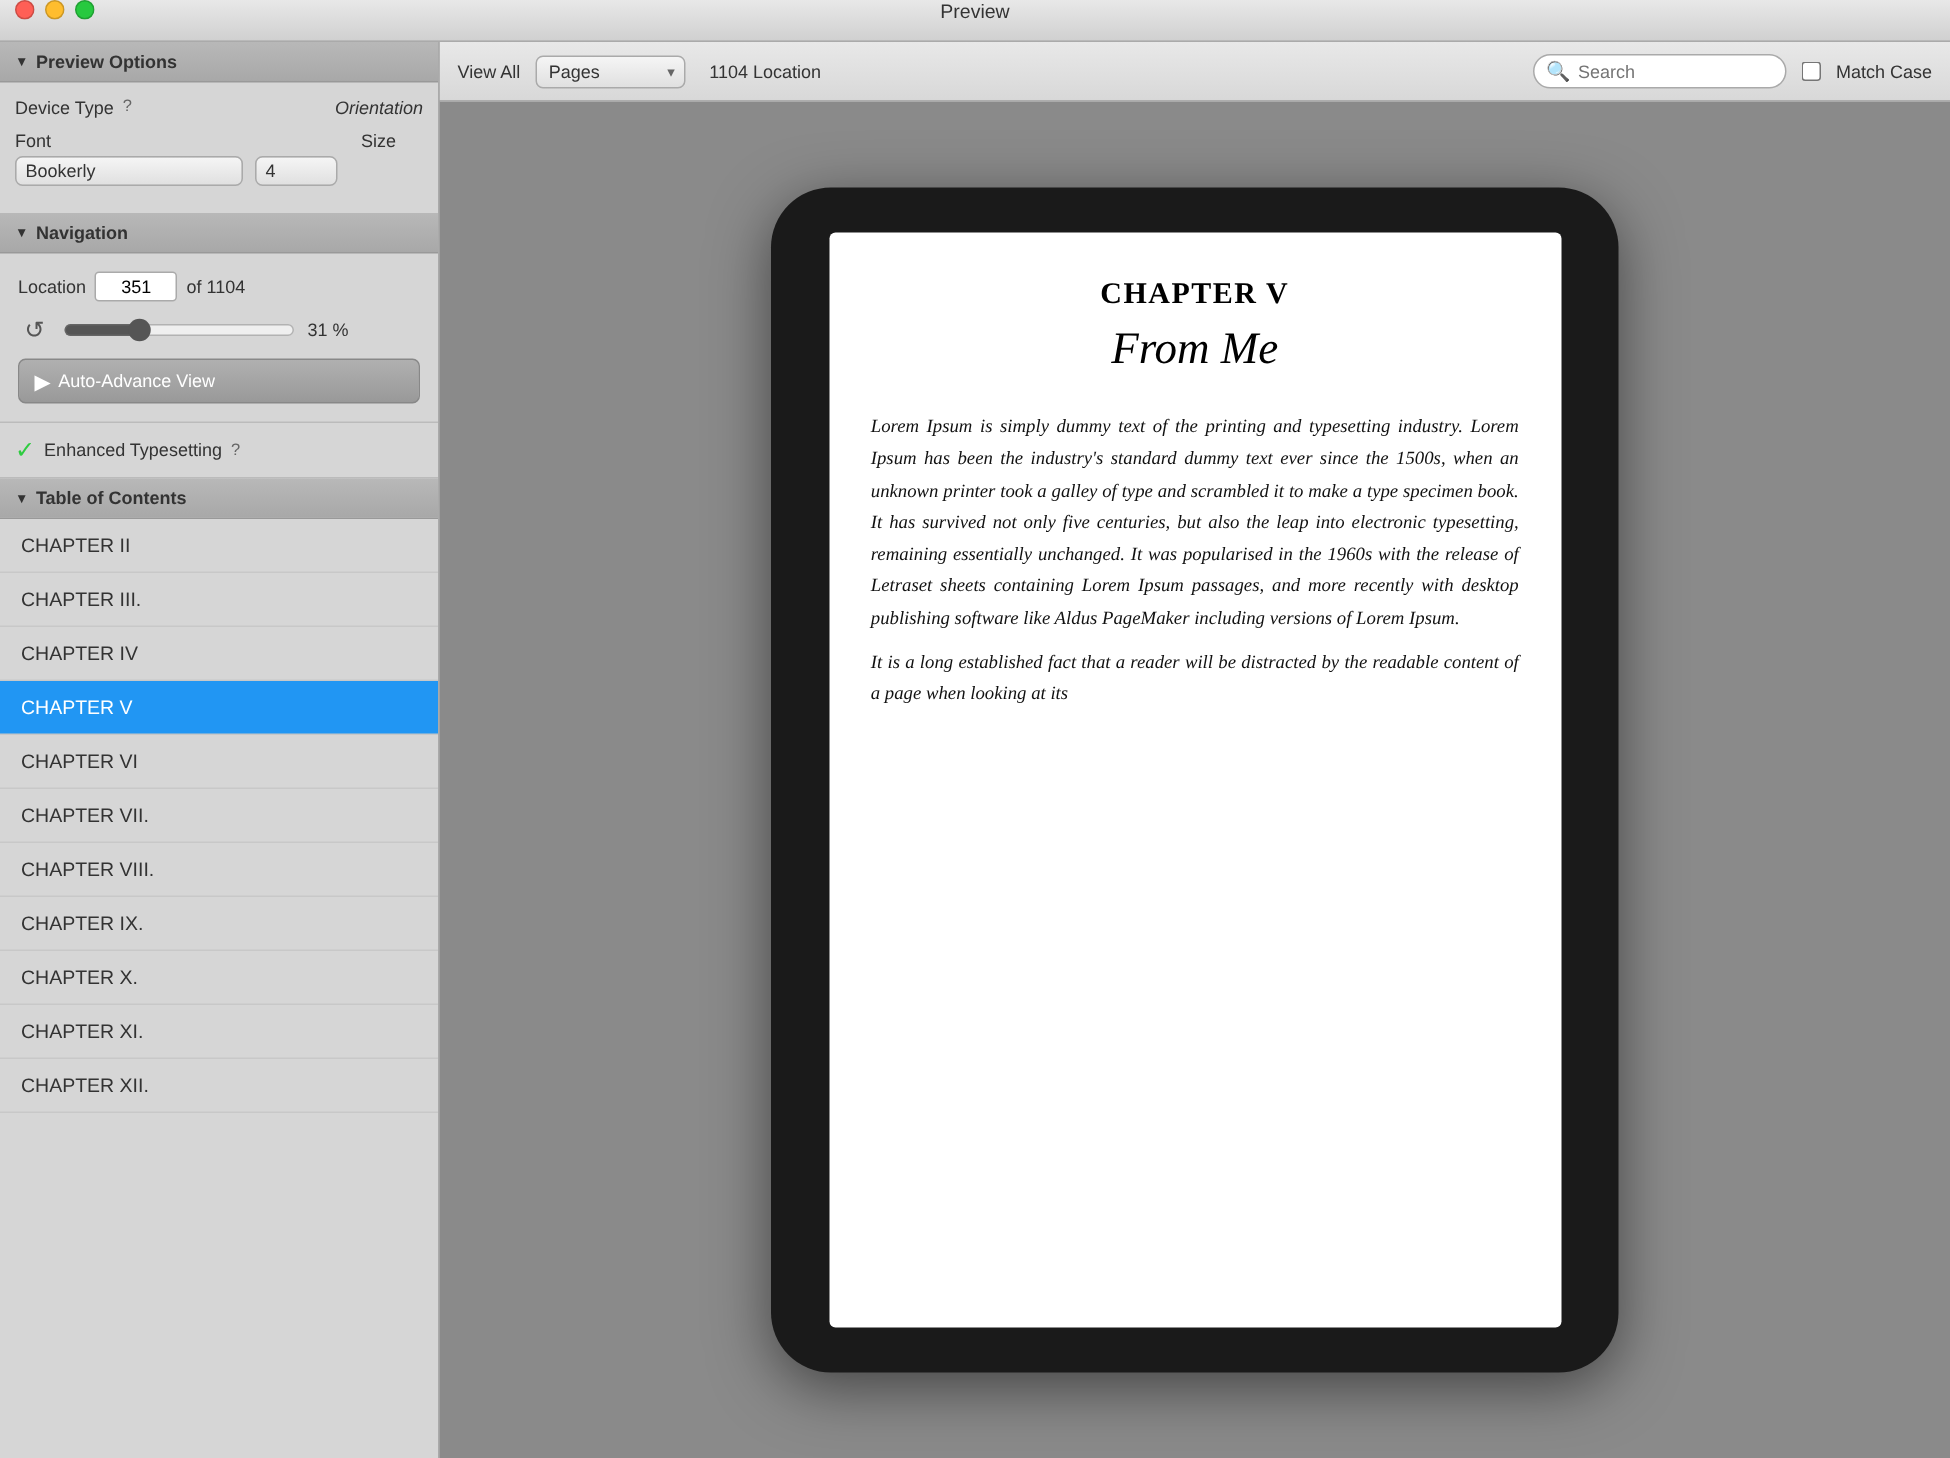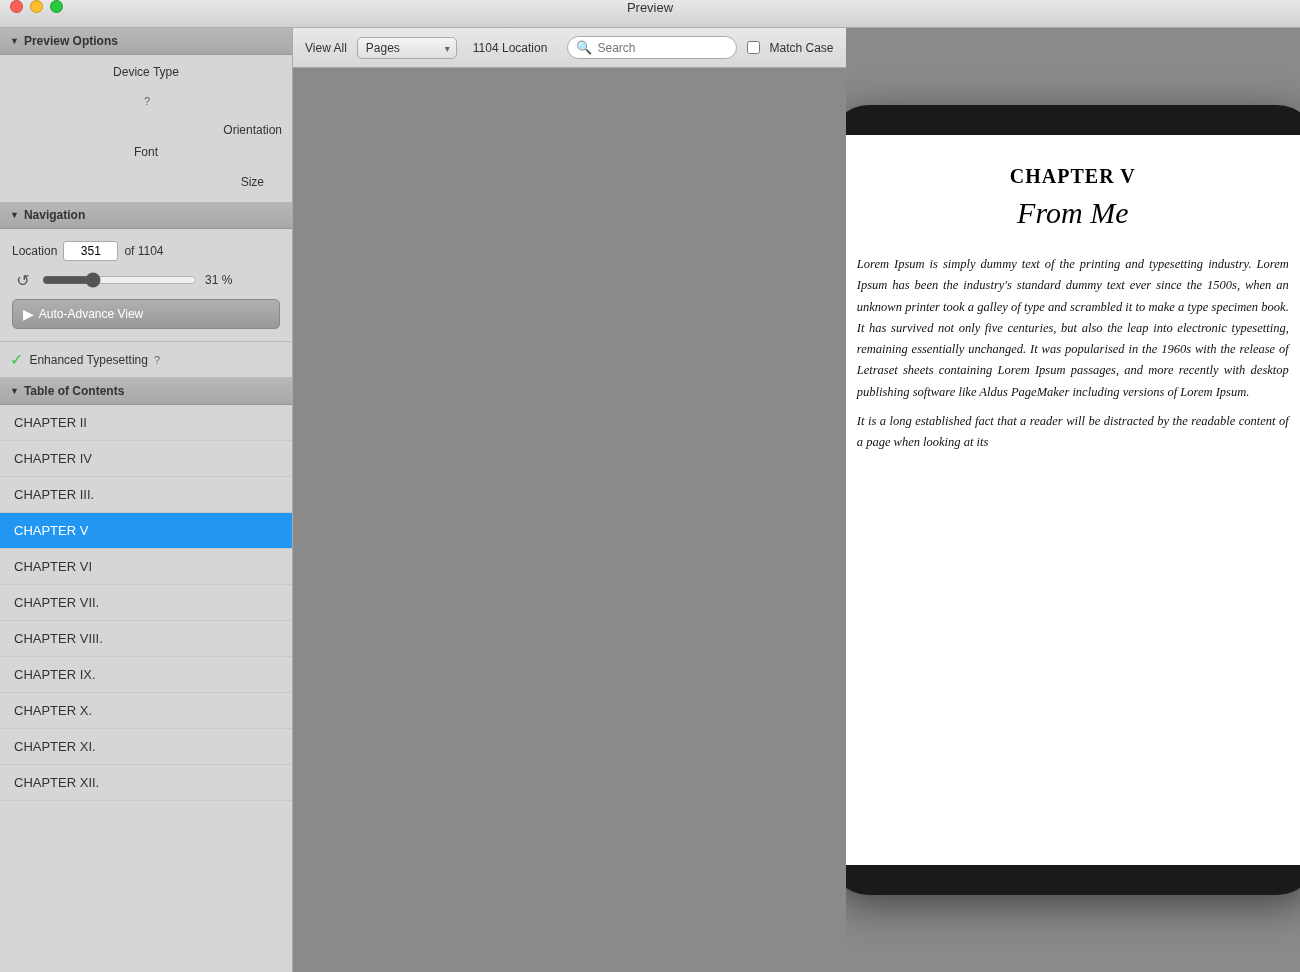--- a/index.html
+++ b/index.html
@@ -39,21 +39,21 @@
       padding: 6px 10px;
       font-size: 12px; font-weight: 600; color: #333;
       display: flex; align-items: center; gap: 5px;
       border-bottom: 1px solid #999;
       cursor: pointer;
     }
     .section-header .triangle { font-size: 9px; }
 
     
     .preview-options-body { padding: 10px; }
-    .form-row { display: flex; align-items: center; margin-bottom: 8px; gap: 16px; flex-direction: column; }
+    .form-row { display: flex; margin-bottom: 8px; gap: 4px; }
     .form-label { font-size: 12px; color: #333; }
     .form-label-help { font-size: 11px; color: #666; margin-left: 2px; }
 
     .select-control {
       background: linear-gradient(180deg, #f5f5f5, #e0e0e0);
       border: 1px solid #aaa;
       border-radius: 5px;
       padding: 2px 6px;
       font-size: 12px;
       appearance: none;
@@ -126,21 +126,21 @@
       cursor: pointer;
       border-bottom: 1px solid #c8c8c8;
       font-weight: 500;
     }
     .toc-item.active { background: #2196F3; color: white; }
 
     
     .main-area {
       flex: 1;
       background: #8a8a8a;
-      display: flex; flex-direction: row;
+      display: flex; flex-direction: column;
       overflow: hidden;
     }
 
     .toolbar {
       background: linear-gradient(180deg, #e8e8e8, #d8d8d8);
       border-bottom: 1px solid #aaa;
       height: 40px;
       display: flex; align-items: center; padding: 0 12px; gap: 10px;
       flex-shrink: 0;
     }
@@ -248,27 +248,37 @@
 
     <div class="section-header">
       <span class="triangle">▼</span>
       <span>Preview Options</span>
     </div>
 
     <div class="preview-options-body">
       <div class="form-row">
         <span class="form-label">Device Type</span>
         <span class="form-label-help">?</span>
-        <div style="margin-left:auto; display:flex; align-items:center; gap:8px;">
+        <div style="margin-left:auto; display:flex; align-items:center; gap:8px;font-style:italic;">
           <span class="form-label">Orientation</span>
         </div>
       </div>
       <div class="form-row form-row-label">
         <span class="form-label">Font</span>
         <span class="form-label" style="margin-left:auto; margin-right:18px;">Size</span>
+      </div>
+      <div class="form-row">
+        <select class="select-control select-font">
+          <option>Bookerly</option>
+          <option>Georgia</option>
+          <option>Helvetica</option>
+        </select>
+        <select class="select-control select-size" style="margin-left:4px;">
+          <option>1</option><option>2</option><option>3</option><option selected="">4</option><option>5</option>
+        </select>
       </div>
     </div>
 
     <div class="section-header">
       <span class="triangle">▼</span>
       <span>Navigation</span>
     </div>
 
     <div class="nav-body">
       <div class="location-row">
@@ -293,22 +303,22 @@
       <span class="help-icon">?</span>
     </div>
 
     <div class="section-header">
       <span class="triangle">▼</span>
       <span>Table of Contents</span>
     </div>
 
     <div class="toc-list">
       <div class="toc-item">CHAPTER II</div>
+      <div class="toc-item">CHAPTER III.</div>
       <div class="toc-item">CHAPTER IV</div>
-      <div class="toc-item">CHAPTER III.</div>
       <div class="toc-item active">CHAPTER V</div>
       <div class="toc-item">CHAPTER VI</div>
       <div class="toc-item">CHAPTER VII.</div>
       <div class="toc-item">CHAPTER VIII.</div>
       <div class="toc-item">CHAPTER IX.</div>
       <div class="toc-item">CHAPTER X.</div>
       <div class="toc-item">CHAPTER XI.</div>
       <div class="toc-item">CHAPTER XII.</div>
     </div>
 

